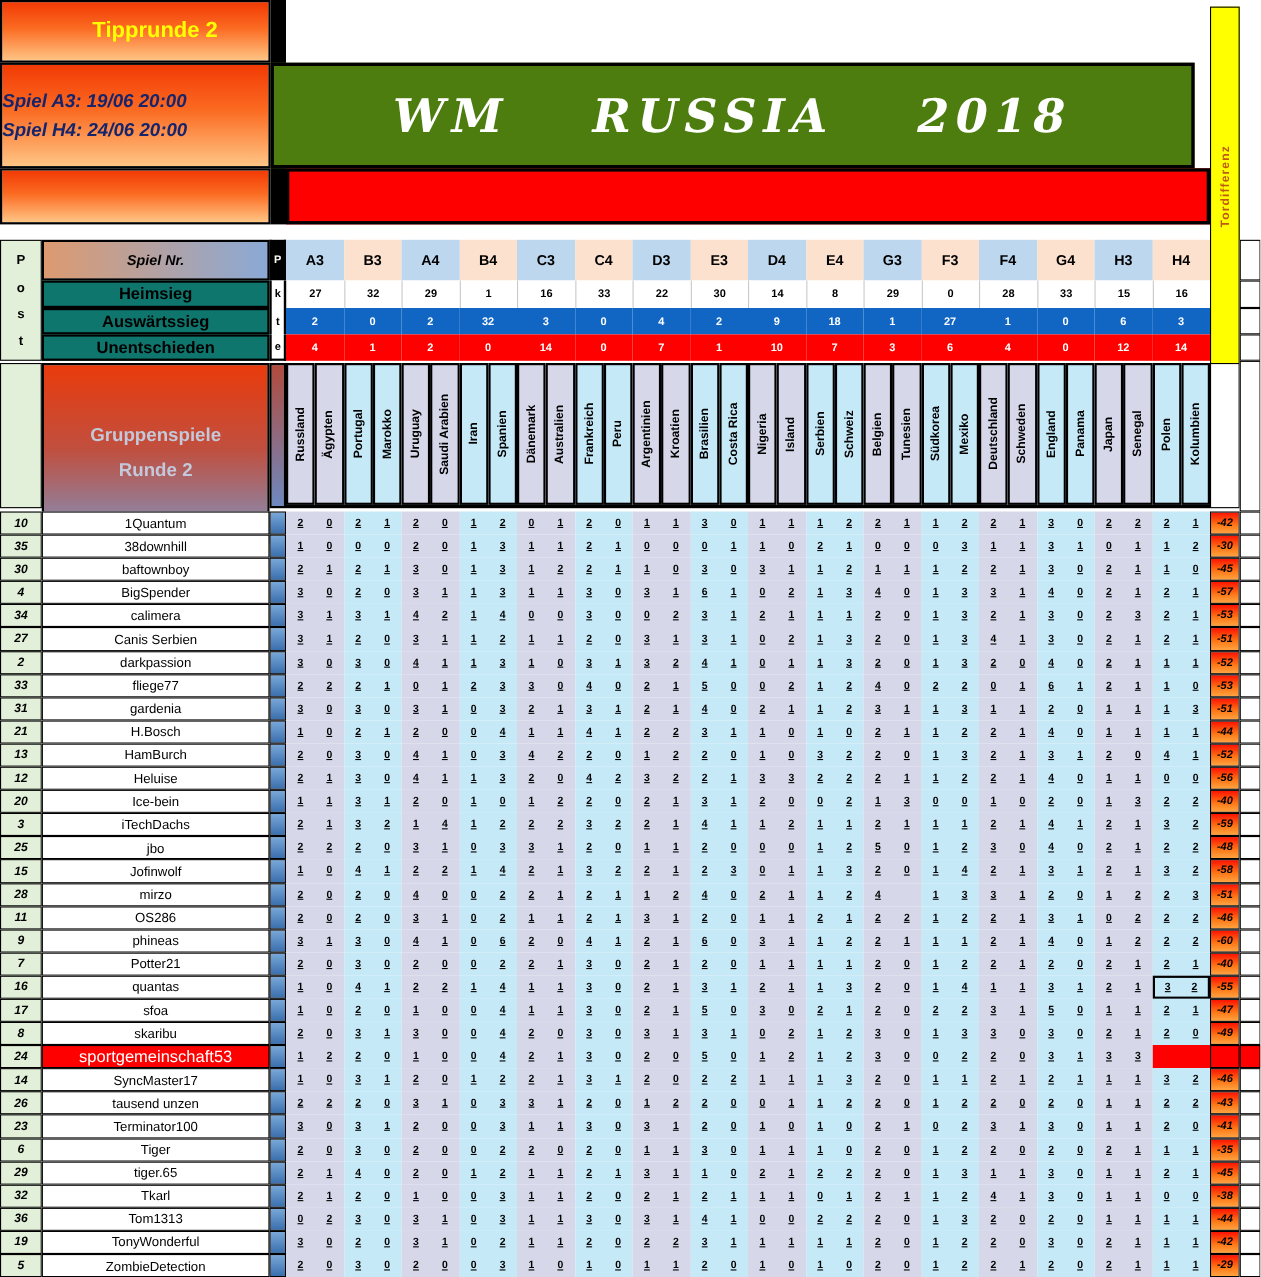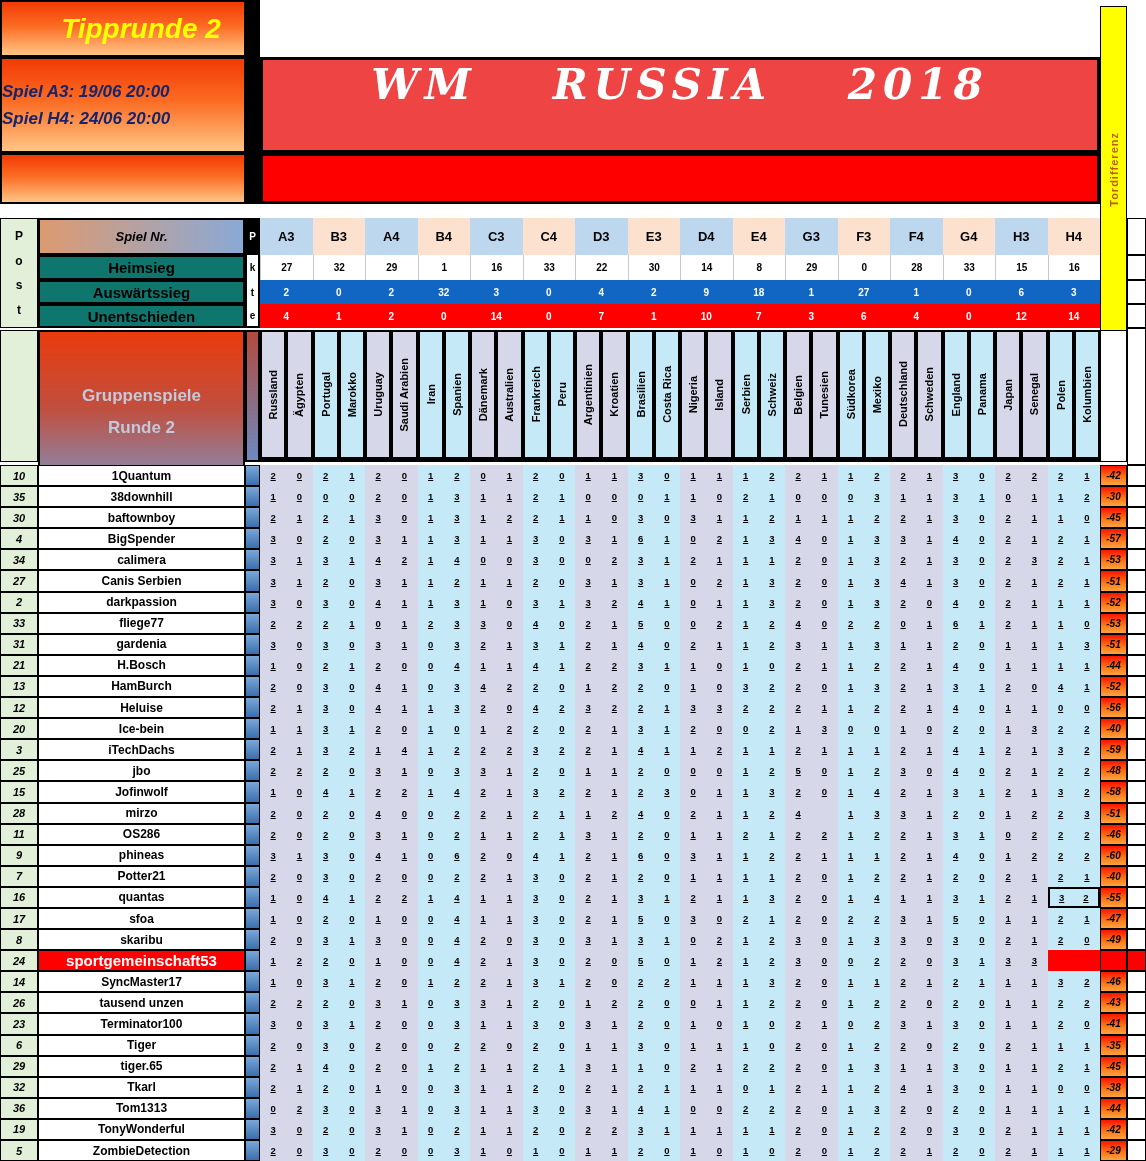--- a/index.html
+++ b/index.html
@@ -1,27 +1,27 @@
 <!DOCTYPE html>
 <html><head>
 <meta charset="utf-8">
 <style>
   html,body{margin:0;padding:0;background:#fff;}
   #sheet{position:relative;width:1146px;height:1161px;background:#fff;
          font-family:"Liberation Sans",sans-serif;overflow:hidden;}
   .abs{position:absolute;box-sizing:border-box;}
   .orange{background:linear-gradient(180deg,#f23a05 0%,#fb6b22 45%,#ffc585 100%);border:2px solid #000;}
   #c-tipprunde{left:0;top:0;width:246px;height:57px;display:flex;align-items:center;justify-content:center;}
-  .title{font-size:28px;font-weight:bold;font-style:italic;color:#ffff00;margin-left:36px;}
+  .title{font-size:20px;font-weight:bold;color:#ffff00;margin-left:36px;}
   #c-spielinfo{left:0;top:57px;width:246px;height:96px;display:flex;flex-direction:column;justify-content:center;gap:7px;}
   .sline{font-size:17px;font-weight:bold;font-style:italic;color:#16246b;}
   #c-orange3{left:0;top:153px;width:246px;height:51px;}
   #black-sep{left:246px;top:0;width:14px;height:204px;background:#000;}
-  #banner-blue{left:260px;top:57px;width:840px;height:96px;background:#ef4444;border:3px solid #000;
-               display:flex;align-items:flex-start;justify-content:center;}
+  #banner-blue{left:246px;top:57px;width:840px;height:96px;background:#4d7c0f;border:3px solid #000;
+               display:flex;align-items:center;justify-content:center;}
   .banner-text{font-family:"DejaVu Serif",serif;font-style:italic;font-weight:bold;color:#fff;
                font-size:42px;letter-spacing:6px;word-spacing:55px;}
   #banner-red{left:260px;top:153px;width:840px;height:51px;background:#fe0000;border:3px solid #000;}
   #tordiff-strip{left:1100px;top:6px;width:27px;height:326px;background:#ffff00;border:1px solid #000;
                  display:flex;align-items:center;justify-content:center;}
   .vtext{writing-mode:vertical-rl;transform:rotate(180deg);}
   #tordiff-strip .vtext{font-size:11px;font-weight:bold;color:#bf5b10;letter-spacing:1px;}
   #post-hdr{left:0;top:218px;width:38px;height:110px;background:#e2efd9;border:1px solid #000;
             display:flex;flex-direction:column;align-items:center;justify-content:space-around;padding:5px 0;}
   .stl{font-size:12px;font-weight:bold;line-height:1;}
@@ -64,21 +64,21 @@
   #tordiff-gap{left:1100px;top:330px;width:27px;height:132px;background:#fff;border:1px solid #000;}
   #right-col{left:1127px;top:218px;width:19px;display:flex;flex-direction:column;}
   .rcell{background:#fff;border:1px solid #000;box-sizing:border-box;}
   .rh0{height:37px;} .rh1{height:25px;} .rh2{height:24px;} .rh3{height:24px;} .rh4{height:137px;}
   #data-rows{left:0;top:465px;width:1146px;height:696px;display:flex;flex-direction:column;}
   .prow{flex:1;display:flex;}
   .pc{box-sizing:border-box;}
   .post{width:38px;background:#e2efd9;border:1px solid #000;display:flex;align-items:center;justify-content:center;
         font-size:11px;font-weight:bold;font-style:italic;}
   .name{width:207px;background:#fff;border:1px solid #000;display:flex;align-items:center;justify-content:center;
-        font-size:12px;font-weight:bold;}
+        font-size:12px;font-weight:normal;}
   .name.hl{background:#fe0000;color:#fff;font-size:15px;}
   .pkte{width:15px;background:linear-gradient(180deg,#79a8d8,#3a6fae);border:1px solid #000;}
   .tip{width:52.5px;display:flex;align-items:center;box-sizing:border-box;}
   .tip span{flex:1;text-align:center;font-size:9.5px;font-weight:bold;text-decoration:underline;color:#000;}
   .tip.lav{background:#d6d8e9;}  .tip.cyan{background:#c6e9f8;}
   .tip.redcell{background:#fe0000;}
   .tip.sel{border:2px solid #000;}
   .tdf{width:27px;background:linear-gradient(180deg,#fd1300 0%,#fe7817 60%,#ffa341 100%);
        border:1px solid #000;display:flex;align-items:center;justify-content:center;
        font-size:10px;font-weight:bold;font-style:italic;color:#000;}

